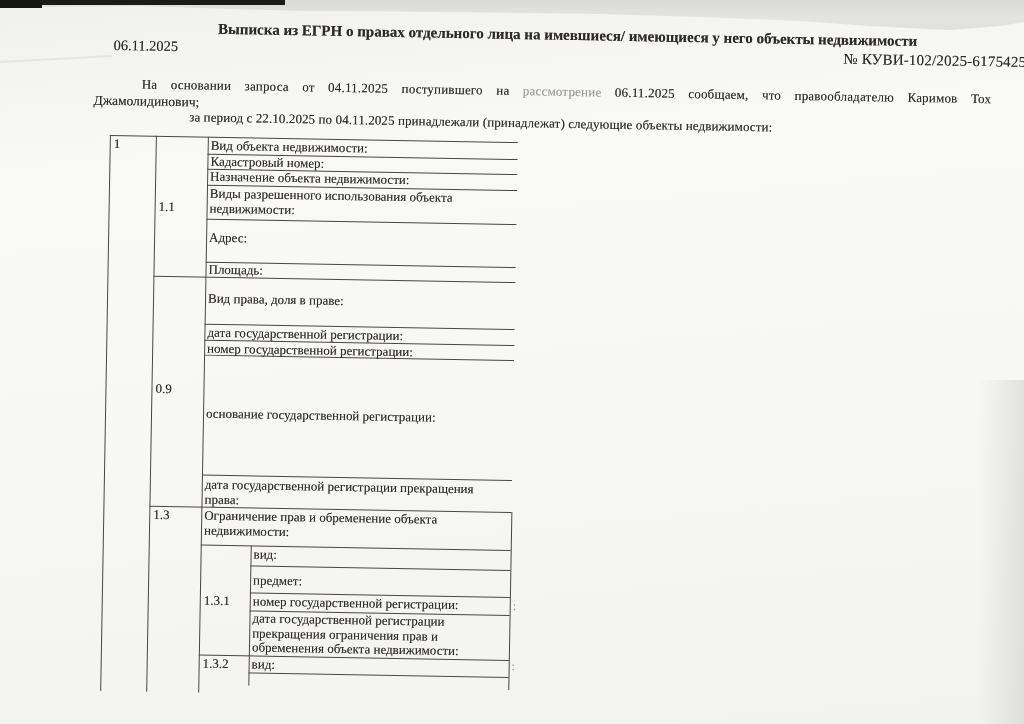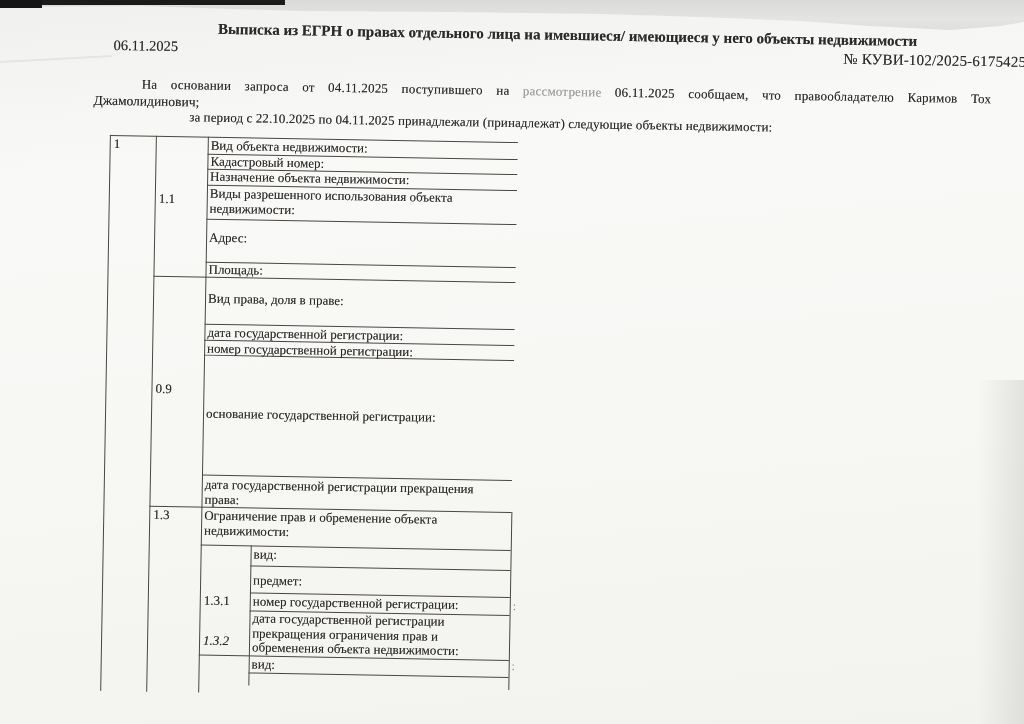--- a/index.html
+++ b/index.html
@@ -111,25 +111,25 @@
       <div class="hl" style="left:98px;  top:338px; width:310px;"></div>
       <div class="hl" style="left:46px;  top:370px; width:362px;"></div>
       <div class="hl" style="left:98px;  top:408px; width:310px;"></div>
       <div class="hl" style="left:148px; top:428px; width:260px;"></div>
       <div class="hl" style="left:148px; top:455px; width:260px;"></div>
       <div class="hl" style="left:148px; top:473px; width:260px;"></div>
       <div class="hl" style="left:98px;  top:518px; width:310px;"></div>
       <div class="hl" style="left:148px; top:535px; width:260px;"></div>
 
       <div class="cell num" style="left:4px;   top:2px;">1</div>
-      <div class="cell num" style="left:50px;  top:56px;">1.1</div>
+      <div class="cell num" style="left:50px;  top:64px;">1.1</div>
       <div class="cell num" style="left:50px;  top:246px;">0.9</div>
       <div class="cell num" style="left:50px;  top:372px;">1.3</div>
       <div class="cell num" style="left:102px; top:457px;">1.3.1</div>
-      <div class="cell num" style="left:102px; top:497px;font-style:italic;">1.3.2</div>
+      <div class="cell num" style="left:102px; top:520px;">1.3.2</div>
 
       <div class="cell" style="left:101px; top:2px;   width:304px;">Вид объекта недвижимости:</div>
       <div class="cell" style="left:101px; top:18px;  width:304px;">Кадастровый номер:</div>
       <div class="cell" style="left:101px; top:33px;  width:304px;">Назначение объекта недвижимости:</div>
       <div class="cell" style="left:101px; top:50px;  width:304px; white-space:normal;">Виды разрешенного использования объекта недвижимости:</div>
       <div class="cell" style="left:101px; top:94px;  width:304px;">Адрес:</div>
       <div class="cell" style="left:101px; top:126px; width:304px;">Площадь:</div>
 
       <div class="cell" style="left:101px; top:155px; width:304px;">Вид права, доля в праве:</div>
       <div class="cell" style="left:101px; top:189px; width:304px;">дата государственной регистрации:</div>

